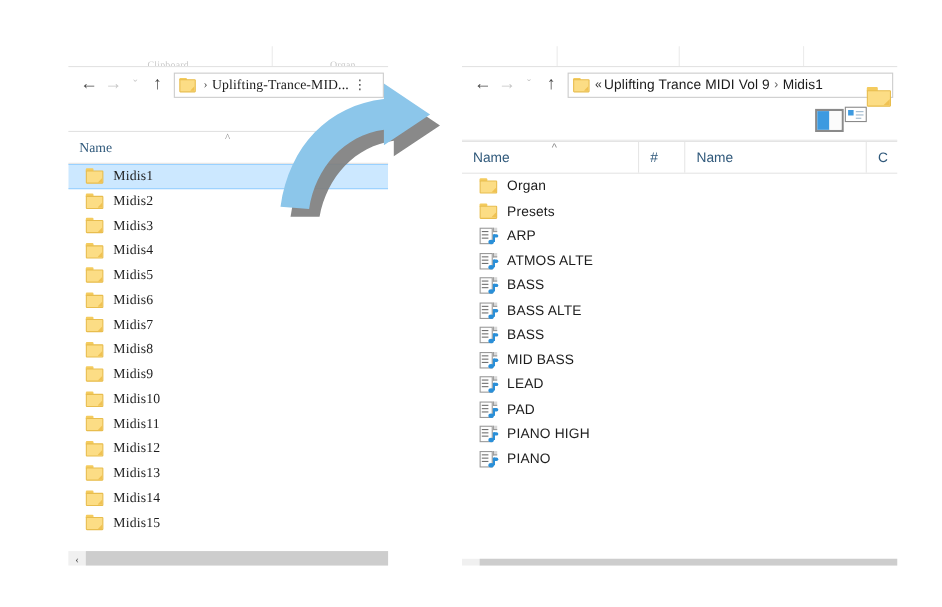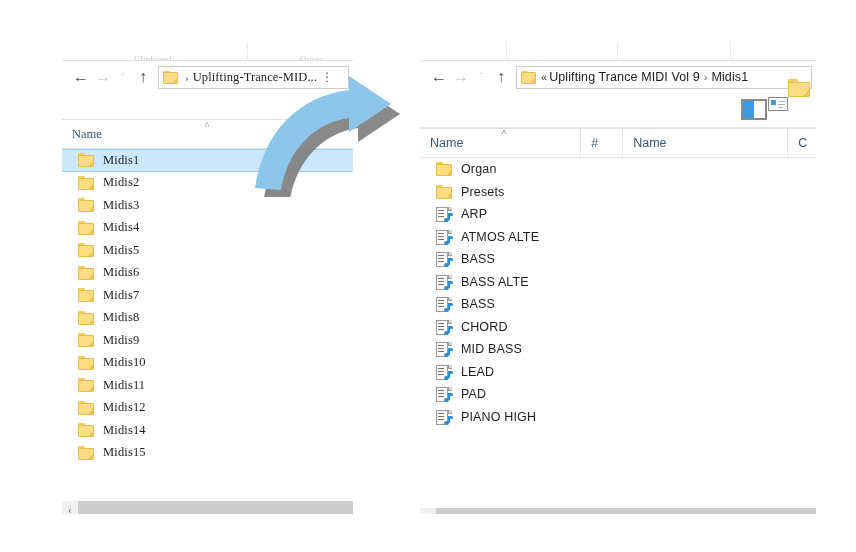--- a/index.html
+++ b/index.html
@@ -477,20 +477,28 @@
             <span class="fold"></span>
           </span>
           <span class="label">Midis12</span>
         </div>
         <div class="filerow">
           <span class="ico folder">
             <span class="tab"></span>
             <span class="body"></span>
             <span class="fold"></span>
           </span>
+          <span class="label">Midis13</span>
+        </div>
+        <div class="filerow">
+          <span class="ico folder">
+            <span class="tab"></span>
+            <span class="body"></span>
+            <span class="fold"></span>
+          </span>
           <span class="label">Midis14</span>
         </div>
         <div class="filerow">
           <span class="ico folder">
             <span class="tab"></span>
             <span class="body"></span>
             <span class="fold"></span>
           </span>
           <span class="label">Midis15</span>
         </div>
@@ -653,33 +661,20 @@
           <span class="ico midi-icon">
             <span class="page"></span>
             <span class="corner"></span>
             <span class="bars"></span>
             <span class="note">
               <span class="head"></span>
               <span class="stem"></span>
               <span class="flag"></span>
             </span>
           </span>
-          <span class="label">CHORD</span>
-        </div>
-        <div class="filerow">
-          <span class="ico midi-icon">
-            <span class="page"></span>
-            <span class="corner"></span>
-            <span class="bars"></span>
-            <span class="note">
-              <span class="head"></span>
-              <span class="stem"></span>
-              <span class="flag"></span>
-            </span>
-          </span>
           <span class="label">MID BASS</span>
         </div>
         <div class="filerow">
           <span class="ico midi-icon">
             <span class="page"></span>
             <span class="corner"></span>
             <span class="bars"></span>
             <span class="note">
               <span class="head"></span>
               <span class="stem"></span>
@@ -706,20 +701,33 @@
             <span class="page"></span>
             <span class="corner"></span>
             <span class="bars"></span>
             <span class="note">
               <span class="head"></span>
               <span class="stem"></span>
               <span class="flag"></span>
             </span>
           </span>
           <span class="label">PIANO HIGH</span>
+        </div>
+        <div class="filerow">
+          <span class="ico midi-icon">
+            <span class="page"></span>
+            <span class="corner"></span>
+            <span class="bars"></span>
+            <span class="note">
+              <span class="head"></span>
+              <span class="stem"></span>
+              <span class="flag"></span>
+            </span>
+          </span>
+          <span class="label">PIANO</span>
         </div>
       </div>
 
     <div class="hscroll" style="width:396px;">
       <span class="arrow">‹</span>
       <span class="track">
         <span class="thumb" style="width:100%;"></span>
       </span>
     </div>
   </div>

